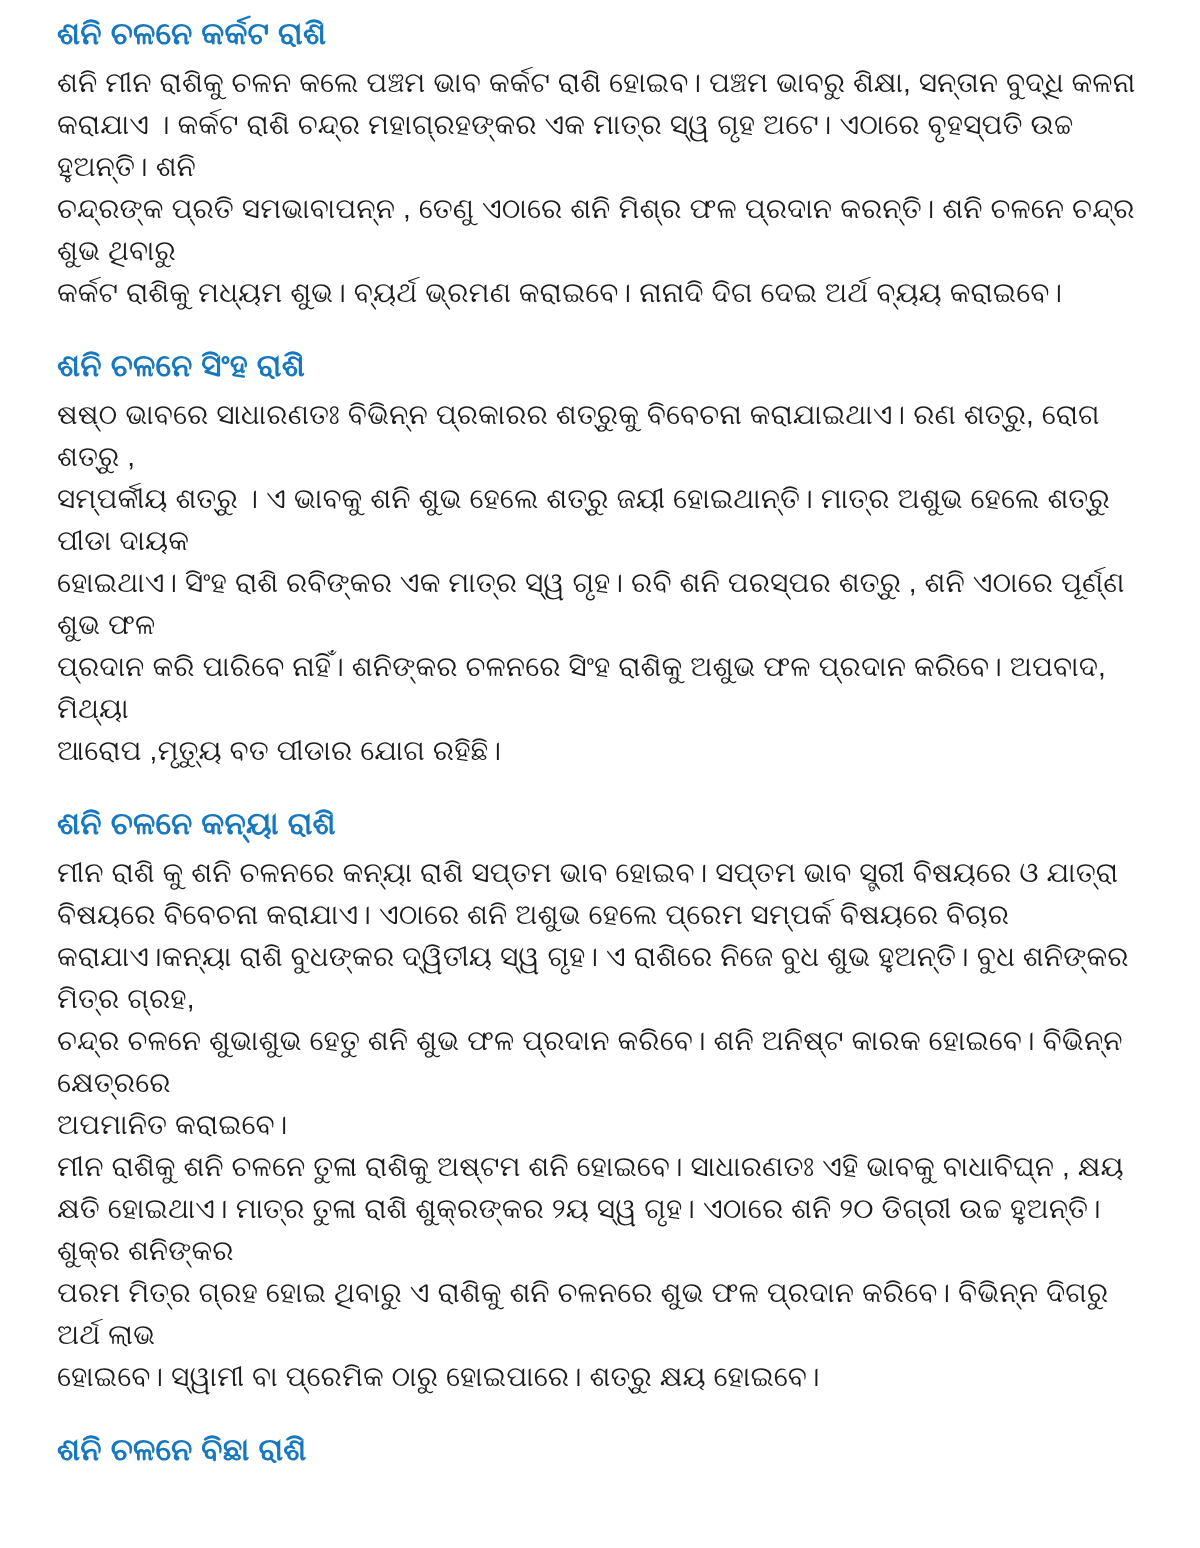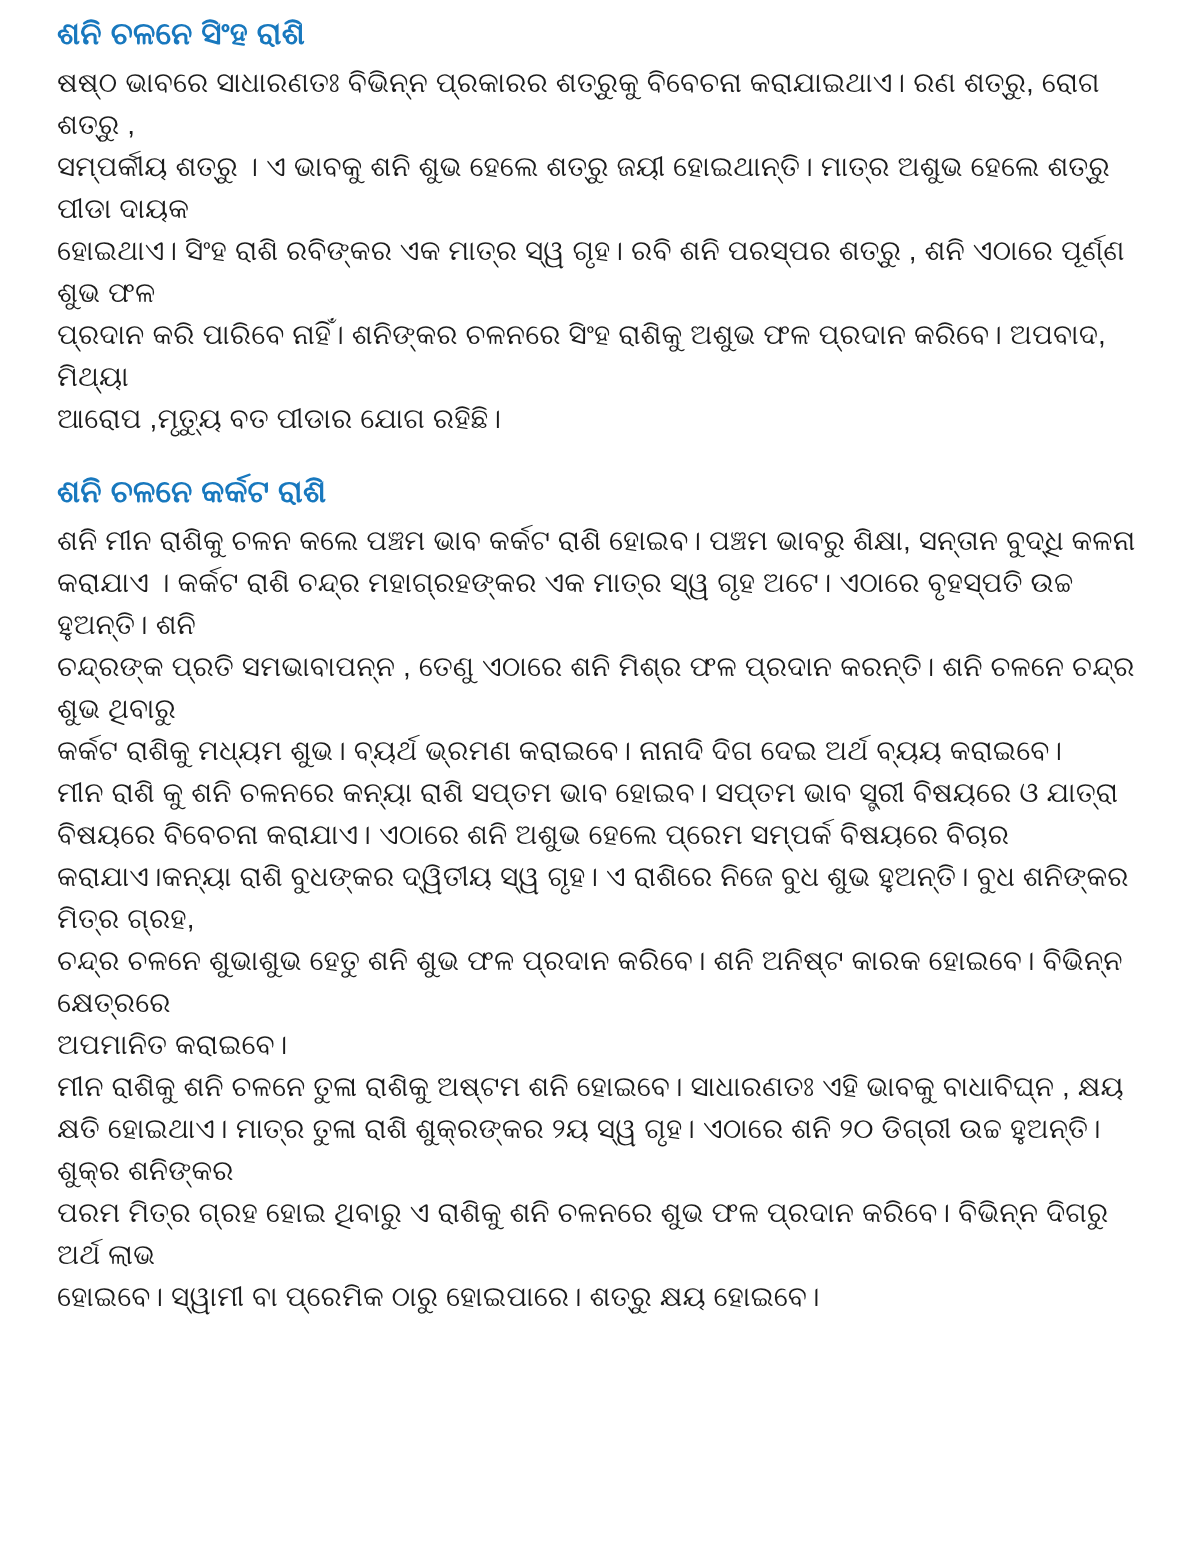--- a/index.html
+++ b/index.html
@@ -39,45 +39,50 @@
     white-space: pre-line;
     letter-spacing: 0.1px;
   }
 </style>
 </head>
 <body>
 
 <div class="page">
 
   <div class="section">
+    <h2 class="section-heading">ଶନି ଚଳନେ କର୍କଟ ରାଶି</h2>
+    <div class="section-body">ଶନି ମୀନ ରାଶିକୁ ଚଳନ କଲେ ପଞ୍ଚମ ଭାବ କର୍କଟ ରାଶି ହୋଇବ। ପଞ୍ଚମ ଭାବରୁ ଶିକ୍ଷା, ସନ୍ତାନ ବୁଦ୍ଧି କଳନା
+କରାଯାଏ । କର୍କଟ ରାଶି ଚନ୍ଦ୍ର ମହାଗ୍ରହଙ୍କର ଏକ ମାତ୍ର ସ୍ୱ ଗୃହ ଅଟେ। ଏଠାରେ ବୃହସ୍ପତି ଉଚ୍ଚ ହୁଅନ୍ତି। ଶନି
+ଚନ୍ଦ୍ରଙ୍କ ପ୍ରତି ସମଭାବାପନ୍ନ , ତେଣୁ ଏଠାରେ ଶନି ମିଶ୍ର ଫଳ ପ୍ରଦାନ କରନ୍ତି। ଶନି ଚଳନେ ଚନ୍ଦ୍ର ଶୁଭ ଥିବାରୁ
+କର୍କଟ ରାଶିକୁ ମଧ୍ୟମ ଶୁଭ। ବ୍ୟର୍ଥ ଭ୍ରମଣ କରାଇବେ। ନାନାଦି ଦିଗ ଦେଇ ଅର୍ଥ ବ୍ୟୟ କରାଇବେ।</div>
+  </div>
+
+  <div class="section">
     <h2 class="section-heading">ଶନି ଚଳନେ ସିଂହ ରାଶି</h2>
     <div class="section-body">ଷଷ୍ଠ ଭାବରେ ସାଧାରଣତଃ ବିଭିନ୍ନ ପ୍ରକାରର ଶତ୍ରୁକୁ ବିବେଚନା କରାଯାଇଥାଏ। ରଣ ଶତ୍ରୁ, ରୋଗ ଶତ୍ରୁ ,
 ସମ୍ପର୍କୀୟ ଶତ୍ରୁ । ଏ ଭାବକୁ ଶନି ଶୁଭ ହେଲେ ଶତ୍ରୁ ଜୟୀ ହୋଇଥାନ୍ତି। ମାତ୍ର ଅଶୁଭ ହେଲେ ଶତ୍ରୁ ପୀଡା ଦାୟକ
 ହୋଇଥାଏ। ସିଂହ ରାଶି ରବିଙ୍କର ଏକ ମାତ୍ର ସ୍ୱ ଗୃହ। ରବି ଶନି ପରସ୍ପର ଶତ୍ରୁ , ଶନି ଏଠାରେ ପୂର୍ଣ୍ଣ ଶୁଭ ଫଳ
 ପ୍ରଦାନ କରି ପାରିବେ ନାହିଁ। ଶନିଙ୍କର ଚଳନରେ ସିଂହ ରାଶିକୁ ଅଶୁଭ ଫଳ ପ୍ରଦାନ କରିବେ। ଅପବାଦ, ମିଥ୍ୟା
 ଆରୋପ ,ମୃତ୍ୟୁ ବତ ପୀଡାର ଯୋଗ ରହିଛି।</div>
   </div>
 
   <div class="section">
-    <h2 class="section-heading">ଶନି ଚଳନେ କର୍କଟ ରାଶି</h2>
-    <div class="section-body">ଶନି ମୀନ ରାଶିକୁ ଚଳନ କଲେ ପଞ୍ଚମ ଭାବ କର୍କଟ ରାଶି ହୋଇବ। ପଞ୍ଚମ ଭାବରୁ ଶିକ୍ଷା, ସନ୍ତାନ ବୁଦ୍ଧି କଳନା
-କରାଯାଏ । କର୍କଟ ରାଶି ଚନ୍ଦ୍ର ମହାଗ୍ରହଙ୍କର ଏକ ମାତ୍ର ସ୍ୱ ଗୃହ ଅଟେ। ଏଠାରେ ବୃହସ୍ପତି ଉଚ୍ଚ ହୁଅନ୍ତି। ଶନି
-ଚନ୍ଦ୍ରଙ୍କ ପ୍ରତି ସମଭାବାପନ୍ନ , ତେଣୁ ଏଠାରେ ଶନି ମିଶ୍ର ଫଳ ପ୍ରଦାନ କରନ୍ତି। ଶନି ଚଳନେ ଚନ୍ଦ୍ର ଶୁଭ ଥିବାରୁ
-କର୍କଟ ରାଶିକୁ ମଧ୍ୟମ ଶୁଭ। ବ୍ୟର୍ଥ ଭ୍ରମଣ କରାଇବେ। ନାନାଦି ଦିଗ ଦେଇ ଅର୍ଥ ବ୍ୟୟ କରାଇବେ।</div>
-  </div>
-
-  <div class="section">
+    <h2 class="section-heading">ଶନି ଚଳନେ କନ୍ୟା ରାଶି</h2>
     <div class="section-body">ମୀନ ରାଶି କୁ ଶନି ଚଳନରେ କନ୍ୟା ରାଶି ସପ୍ତମ ଭାବ ହୋଇବ। ସପ୍ତମ ଭାବ ସ୍ତ୍ରୀ ବିଷୟରେ ଓ ଯାତ୍ରା
 ବିଷୟରେ ବିବେଚନା କରାଯାଏ। ଏଠାରେ ଶନି ଅଶୁଭ ହେଲେ ପ୍ରେମ ସମ୍ପର୍କ ବିଷୟରେ ବିଚାର
 କରାଯାଏ।କନ୍ୟା ରାଶି ବୁଧଙ୍କର ଦ୍ୱିତୀୟ ସ୍ୱ ଗୃହ। ଏ ରାଶିରେ ନିଜେ ବୁଧ ଶୁଭ ହୁଅନ୍ତି। ବୁଧ ଶନିଙ୍କର ମିତ୍ର ଗ୍ରହ,
 ଚନ୍ଦ୍ର ଚଳନେ ଶୁଭାଶୁଭ ହେତୁ ଶନି ଶୁଭ ଫଳ ପ୍ରଦାନ କରିବେ। ଶନି ଅନିଷ୍ଟ କାରକ ହୋଇବେ। ବିଭିନ୍ନ କ୍ଷେତ୍ରରେ
 ଅପମାନିତ କରାଇବେ।</div>
   </div>
 
   <div class="section">
     <div class="section-body">ମୀନ ରାଶିକୁ ଶନି ଚଳନେ ତୁଳା ରାଶିକୁ ଅଷ୍ଟମ ଶନି ହୋଇବେ। ସାଧାରଣତଃ ଏହି ଭାବକୁ ବାଧାବିଘ୍ନ , କ୍ଷୟ
 କ୍ଷତି ହୋଇଥାଏ। ମାତ୍ର ତୁଳା ରାଶି ଶୁକ୍ରଙ୍କର ୨ୟ ସ୍ୱ ଗୃହ। ଏଠାରେ ଶନି ୨୦ ଡିଗ୍ରୀ ଉଚ୍ଚ ହୁଅନ୍ତି। ଶୁକ୍ର ଶନିଙ୍କର
 ପରମ ମିତ୍ର ଗ୍ରହ ହୋଇ ଥିବାରୁ ଏ ରାଶିକୁ ଶନି ଚଳନରେ ଶୁଭ ଫଳ ପ୍ରଦାନ କରିବେ। ବିଭିନ୍ନ ଦିଗରୁ ଅର୍ଥ ଲାଭ
 ହୋଇବେ। ସ୍ୱାମୀ ବା ପ୍ରେମିକ ଠାରୁ ହୋଇପାରେ। ଶତ୍ରୁ କ୍ଷୟ ହୋଇବେ।</div>
   </div>
 
+  <div class="section">
+    <h2 class="section-heading">ଶନି ଚଳନେ ବିଛା ରାଶି</h2>
+
+  </div>
 
 </div>
 
 </body></html>

